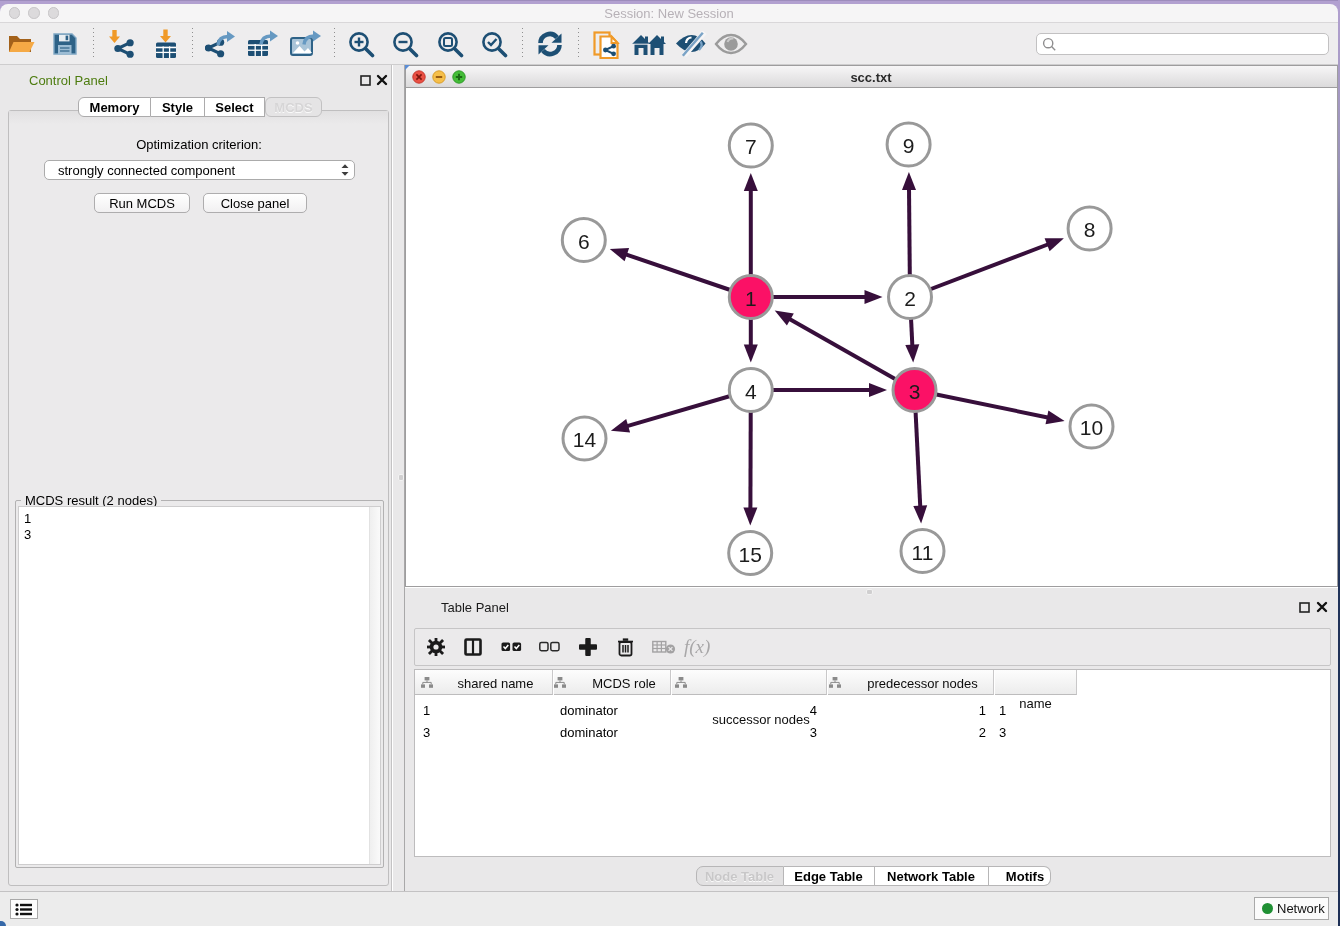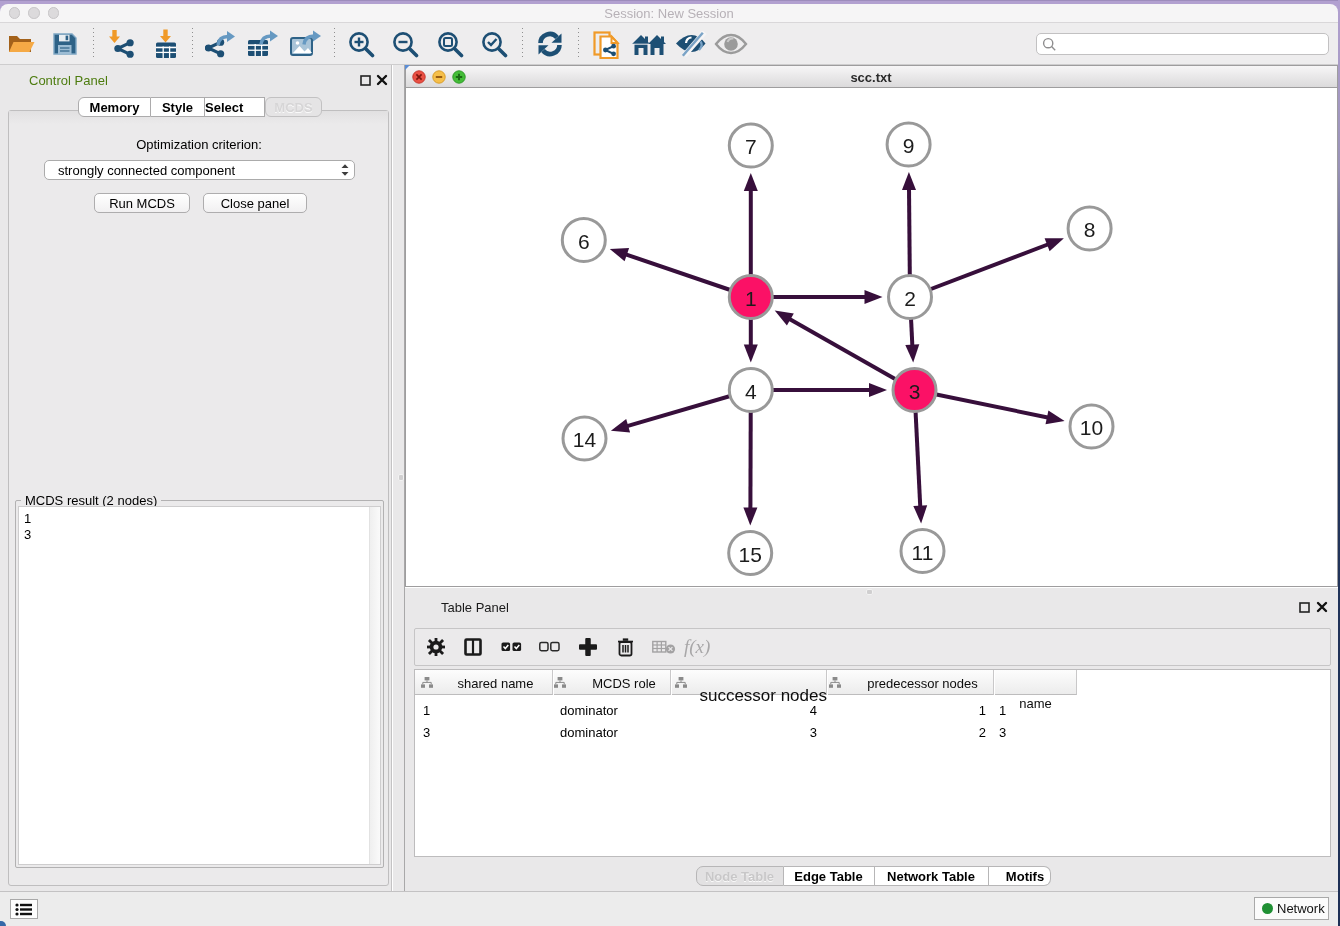--- a/index.html
+++ b/index.html
@@ -144,21 +144,21 @@
 <svg class="abs" style="left:360px;top:75px" width="11" height="11" viewBox="0 0 11 11">
     <rect x="1" y="1" width="9" height="9" fill="none" stroke="#222" stroke-width="1.6"></rect>
   </svg>
 <svg class="abs" style="left:376px;top:74px" width="12" height="12" viewBox="0 0 12 12">
     <path d="M2 2 L10 10 M10 2 L2 10" stroke="#111" stroke-width="2.4" stroke-linecap="round"></path>
   </svg>
 <div class="abs" style="left:8px;top:110px;width:381px;height:776px;background:#ebeaeb;border:1px solid #bfbebf;border-radius:3px;"></div>
 <div class="abs" style="left:9px;top:111px;width:379px;height:13px;background:linear-gradient(#e1e0e1,#ebeaeb);"></div>
 <div class="abs" style="left:78px;top:97px;width:73px;height:20px;background:#fff;border:1px solid #acabac;border-left-width:1px;border-radius:6px 0 0 6px;color:#000;text-align:center;line-height:19px;font-size:13px;font-weight:bold;">Memory</div>
 <div class="abs" style="left:151px;top:97px;width:54px;height:20px;background:#fff;border:1px solid #acabac;border-left-width:0px;border-radius:0;color:#000;text-align:center;line-height:19px;font-size:13px;font-weight:bold;">Style</div>
-<div class="abs" style="left:205px;top:97px;width:60px;height:20px;background:#fff;border:1px solid #acabac;border-left-width:0px;border-radius:0;color:#000;line-height:19px;font-size:13px;font-weight:bold;">Select</div>
+<div class="abs" style="left:205px;top:97px;width:60px;height:20px;background:#fff;border:1px solid #acabac;border-left-width:0px;border-radius:0;color:#000;text-align:center;line-height:19px;font-size:13px;font-weight:bold;">Select</div>
 <div class="abs" style="left:265px;top:97px;width:57px;height:20px;background:#e5e4e5;border:1px solid #c2c1c2;border-radius:6px;color:#d6d5d6;text-shadow:0 1px 0 #fafafa;text-align:center;line-height:19px;font-size:13px;font-weight:bold;">MCDS</div>
 <div class="abs" style="left:0;top:137px;width:398px;text-align:center;font-size:13px;">Optimization criterion:</div>
 <div class="abs" style="left:44px;top:160px;width:311px;height:20px;background:#fff;border:1px solid #ababab;border-radius:5px;font-size:13px;line-height:19px;padding-left:13px;">strongly connected component</div>
 <svg class="abs" style="left:339px;top:163px" width="12" height="14" viewBox="0 0 12 14">
     <path d="M2.5 5 L6 1.2 L9.5 5 Z" fill="#3c3c3c"></path>
     <path d="M2.5 9 L6 12.8 L9.5 9 Z" fill="#3c3c3c"></path>
   </svg>
 <div class="abs" style="left:94px;top:193px;width:96px;height:20px;background:linear-gradient(#ffffff,#f1f0f1);border:1px solid #aeadae;border-radius:5px;text-align:center;line-height:19px;font-size:13px;">Run MCDS</div>
 <div class="abs" style="left:203px;top:193px;width:104px;height:20px;background:linear-gradient(#ffffff,#f1f0f1);border:1px solid #aeadae;border-radius:5px;text-align:center;line-height:19px;font-size:13px;">Close panel</div>
 <div class="abs" style="left:15px;top:500px;width:369px;height:368px;border:1px solid #b2b1b2;border-radius:2px;"></div>
@@ -313,21 +313,21 @@
 <svg style="position:absolute;left:554px;top:677px" width="12" height="12" viewBox="0 0 12 12">
     <rect x="3.6" y="0" width="4.8" height="3.4" fill="#8a8a8a"></rect>
     <line x1="6" y1="3.4" x2="6" y2="5.4" stroke="#8a8a8a" stroke-width="1"></line>
     <line x1="1.8" y1="5.4" x2="10.2" y2="5.4" stroke="#8a8a8a" stroke-width="1"></line>
     <line x1="1.8" y1="5.4" x2="1.8" y2="7.4" stroke="#8a8a8a" stroke-width="1"></line>
     <line x1="10.2" y1="5.4" x2="10.2" y2="7.4" stroke="#8a8a8a" stroke-width="1"></line>
     <rect x="0" y="7.4" width="4" height="3.4" fill="#8a8a8a"></rect>
     <rect x="8" y="7.4" width="4" height="3.4" fill="#8a8a8a"></rect>
   </svg>
 <div class="abs" style="left:672px;top:670px;width:155px;height:25px;background:linear-gradient(#fdfdfd,#ececec);border-right:1px solid #c9c8c9;border-bottom:1px solid #bdbcbd;"></div>
-<div class="abs" style="left:695px;top:686px;width:132px;text-align:right;font-size:17px;color:#0d0d0d;">successor nodes</div>
+<div class="abs" style="left:695px;top:712px;width:132px;text-align:center;font-size:13px;color:#0d0d0d;">successor nodes</div>
 <svg style="position:absolute;left:675px;top:677px" width="12" height="12" viewBox="0 0 12 12">
     <rect x="3.6" y="0" width="4.8" height="3.4" fill="#8a8a8a"></rect>
     <line x1="6" y1="3.4" x2="6" y2="5.4" stroke="#8a8a8a" stroke-width="1"></line>
     <line x1="1.8" y1="5.4" x2="10.2" y2="5.4" stroke="#8a8a8a" stroke-width="1"></line>
     <line x1="1.8" y1="5.4" x2="1.8" y2="7.4" stroke="#8a8a8a" stroke-width="1"></line>
     <line x1="10.2" y1="5.4" x2="10.2" y2="7.4" stroke="#8a8a8a" stroke-width="1"></line>
     <rect x="0" y="7.4" width="4" height="3.4" fill="#8a8a8a"></rect>
     <rect x="8" y="7.4" width="4" height="3.4" fill="#8a8a8a"></rect>
   </svg>
 <div class="abs" style="left:828px;top:670px;width:166px;height:25px;background:linear-gradient(#fdfdfd,#ececec);border-right:1px solid #c9c8c9;border-bottom:1px solid #bdbcbd;"></div>

